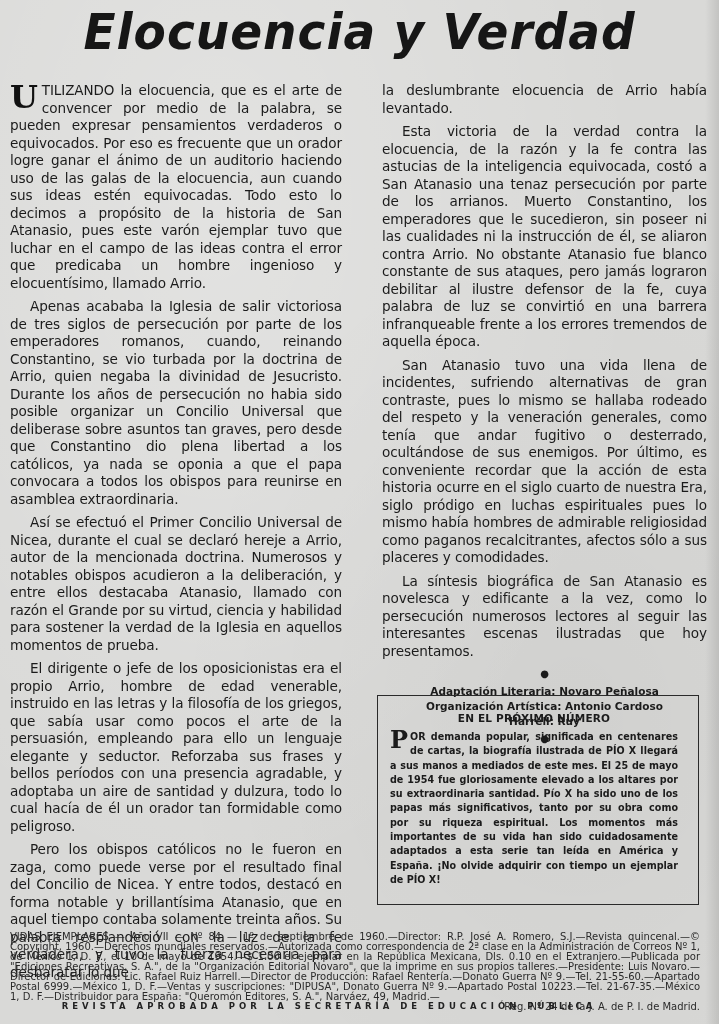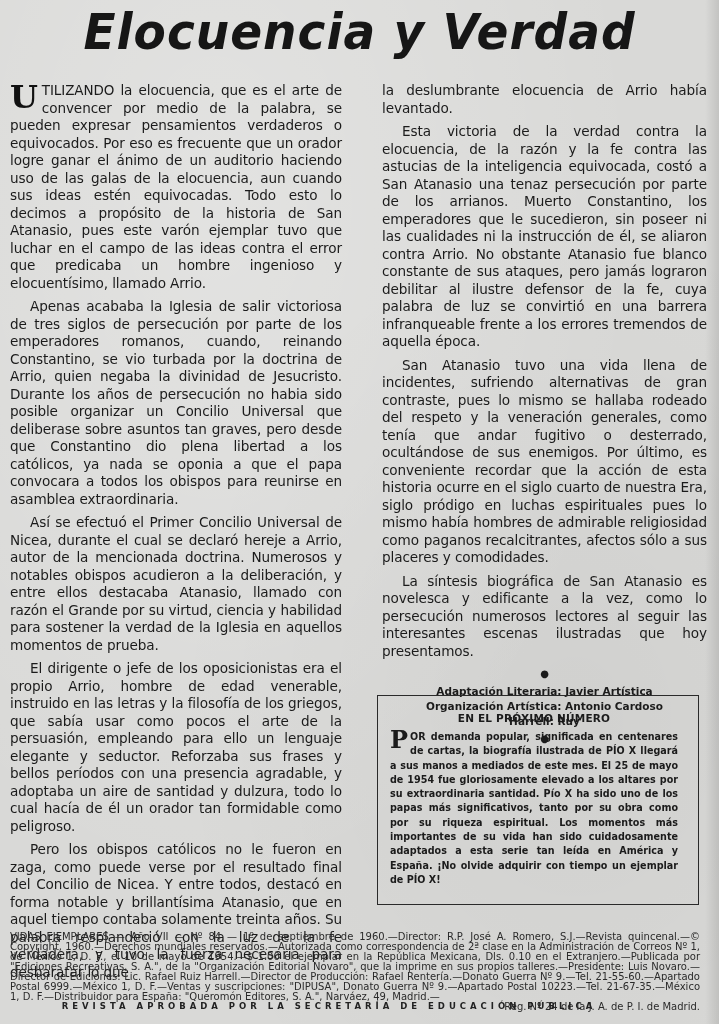--- a/index.html
+++ b/index.html
@@ -74,21 +74,21 @@
     <p class="para">Pero los obispos católicos no le fueron en zaga, como puede verse por el resultado final del Concilio de Nicea. Y entre todos, destacó en forma notable y brillantísima Atanasio, que en aquel tiempo contaba solamente treinta años. Su palabra resplandeció con la luz de la fe verdadera, y tuvo la fuerza necesaria para desbaratar lo que</p>
   </div>
 
   <div class="col col-right">
     <p class="para noindent">la deslumbrante elocuencia de Arrio había levantado.</p>
     <p class="para">Esta victoria de la verdad contra la elocuencia, de la razón y la fe contra las astucias de la inteligencia equivocada, costó a San Atanasio una tenaz persecución por parte de los arrianos. Muerto Constantino, los emperadores que le sucedieron, sin poseer ni las cualidades ni la instrucción de él, se aliaron contra Arrio. No obstante Atanasio fue blanco constante de sus ataques, pero jamás lograron debilitar al ilustre defensor de la fe, cuya palabra de luz se convirtió en una barrera infranqueable frente a los errores tremendos de aquella época.</p>
     <p class="para">San Atanasio tuvo una vida llena de incidentes, sufriendo alternativas de gran contraste, pues lo mismo se hallaba rodeado del respeto y la veneración generales, como tenía que andar fugitivo o desterrado, ocultándose de sus enemigos. Por último, es conveniente recordar que la acción de esta historia ocurre en el siglo cuarto de nuestra Era, siglo pródigo en luchas espirituales pues lo mismo había hombres de admirable religiosidad como paganos recalcitrantes, afectos sólo a sus placeres y comodidades.</p>
     <p class="para">La síntesis biográfica de San Atanasio es novelesca y edificante a la vez, como lo persecución numerosos lectores al seguir las interesantes escenas ilustradas que hoy presentamos.</p>
     <div class="bullet">●</div>
     <div class="credits">
-      <div>Adaptación Literaria: Javier Artística</div>
+      <div>Adaptación Literaria: Novaro Peñalosa</div>
       <div>Organización Artística: Antonio Cardoso</div>
       <div>Harrell: Ruy</div>
     </div>
     <div class="bullet">●</div>
   </div>
 
   <div class="box">
     <div class="box-title">EN EL PRÓXIMO NÚMERO</div>
     <p class="box-text">
       <span class="box-cap">P</span><span>OR demanda popular, significada en centenares de cartas, la biografía ilustrada de PÍO X llegará a sus manos a mediados de este mes. El 25 de mayo de 1954 fue gloriosamente elevado a los altares por su extraordinaria santidad. Pío X ha sido uno de los papas más significativos, tanto por su obra como por su riqueza espiritual. Los momentos más importantes de su vida han sido cuidadosamente adaptados a esta serie tan leída en América y España. ¡No olvide adquirir con tiempo un ejemplar de PÍO X!</span>

